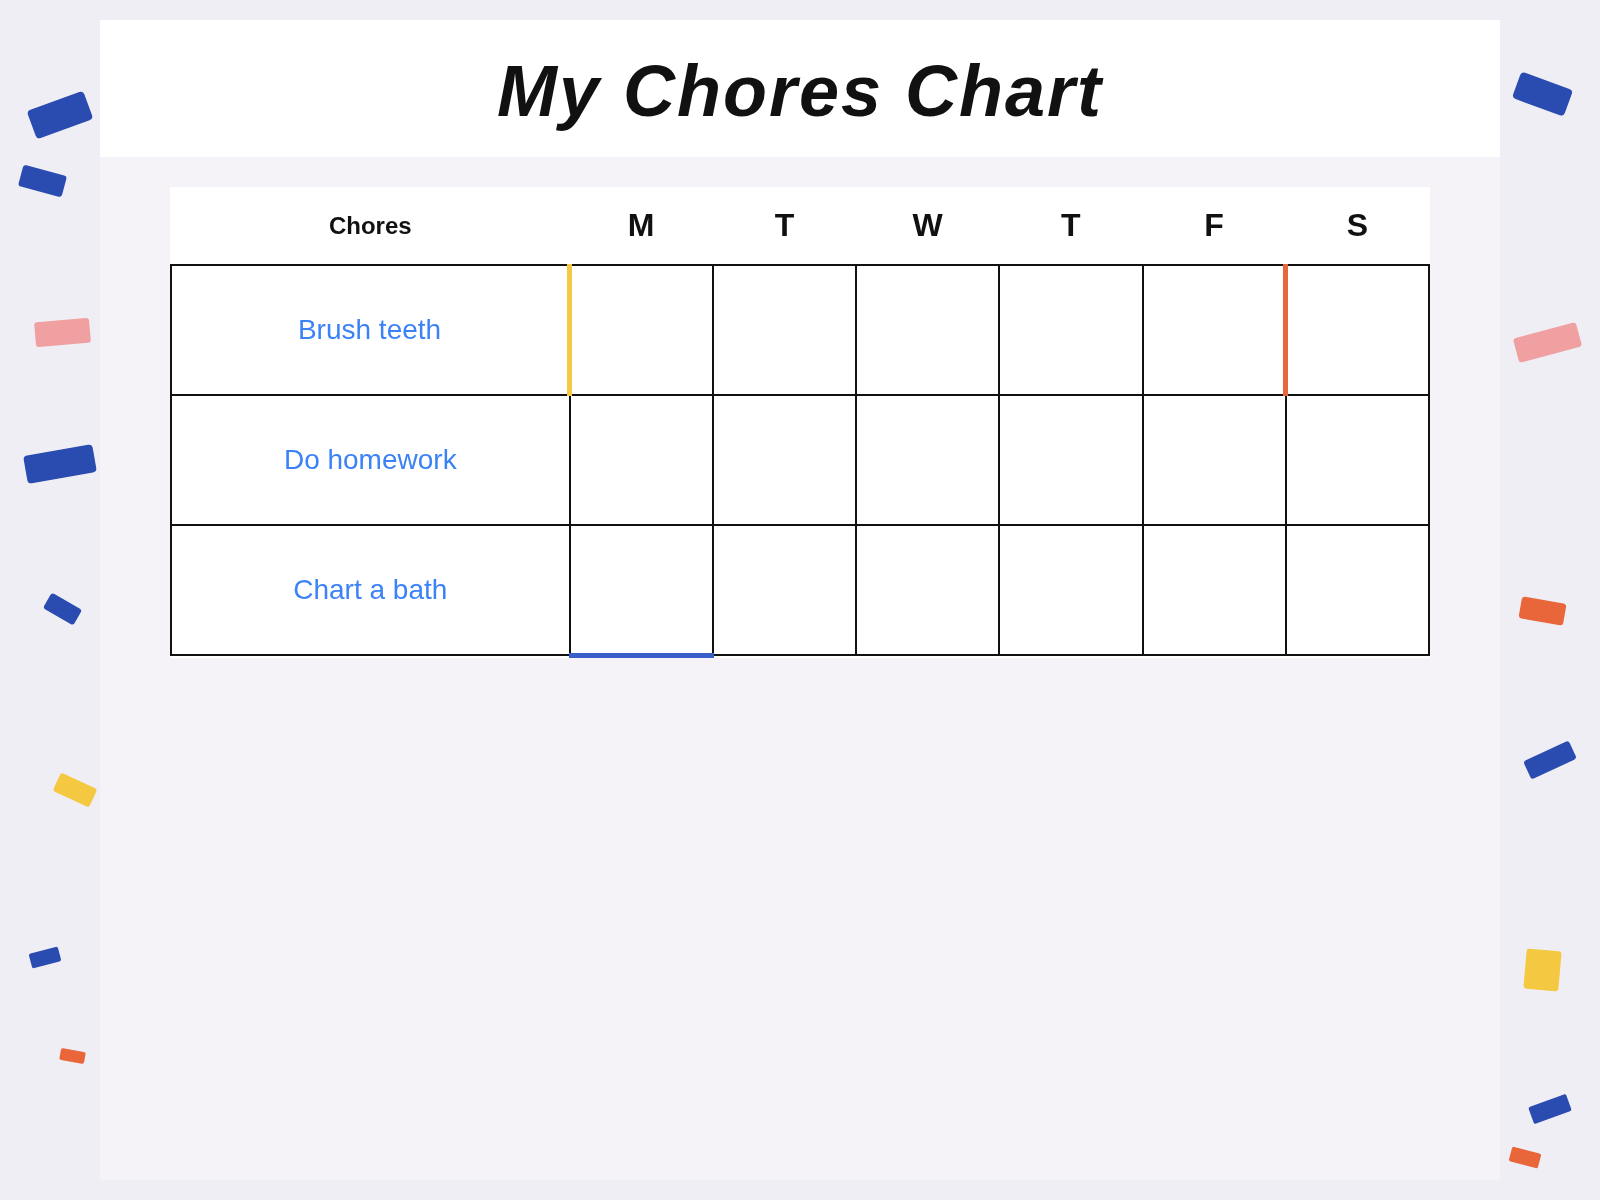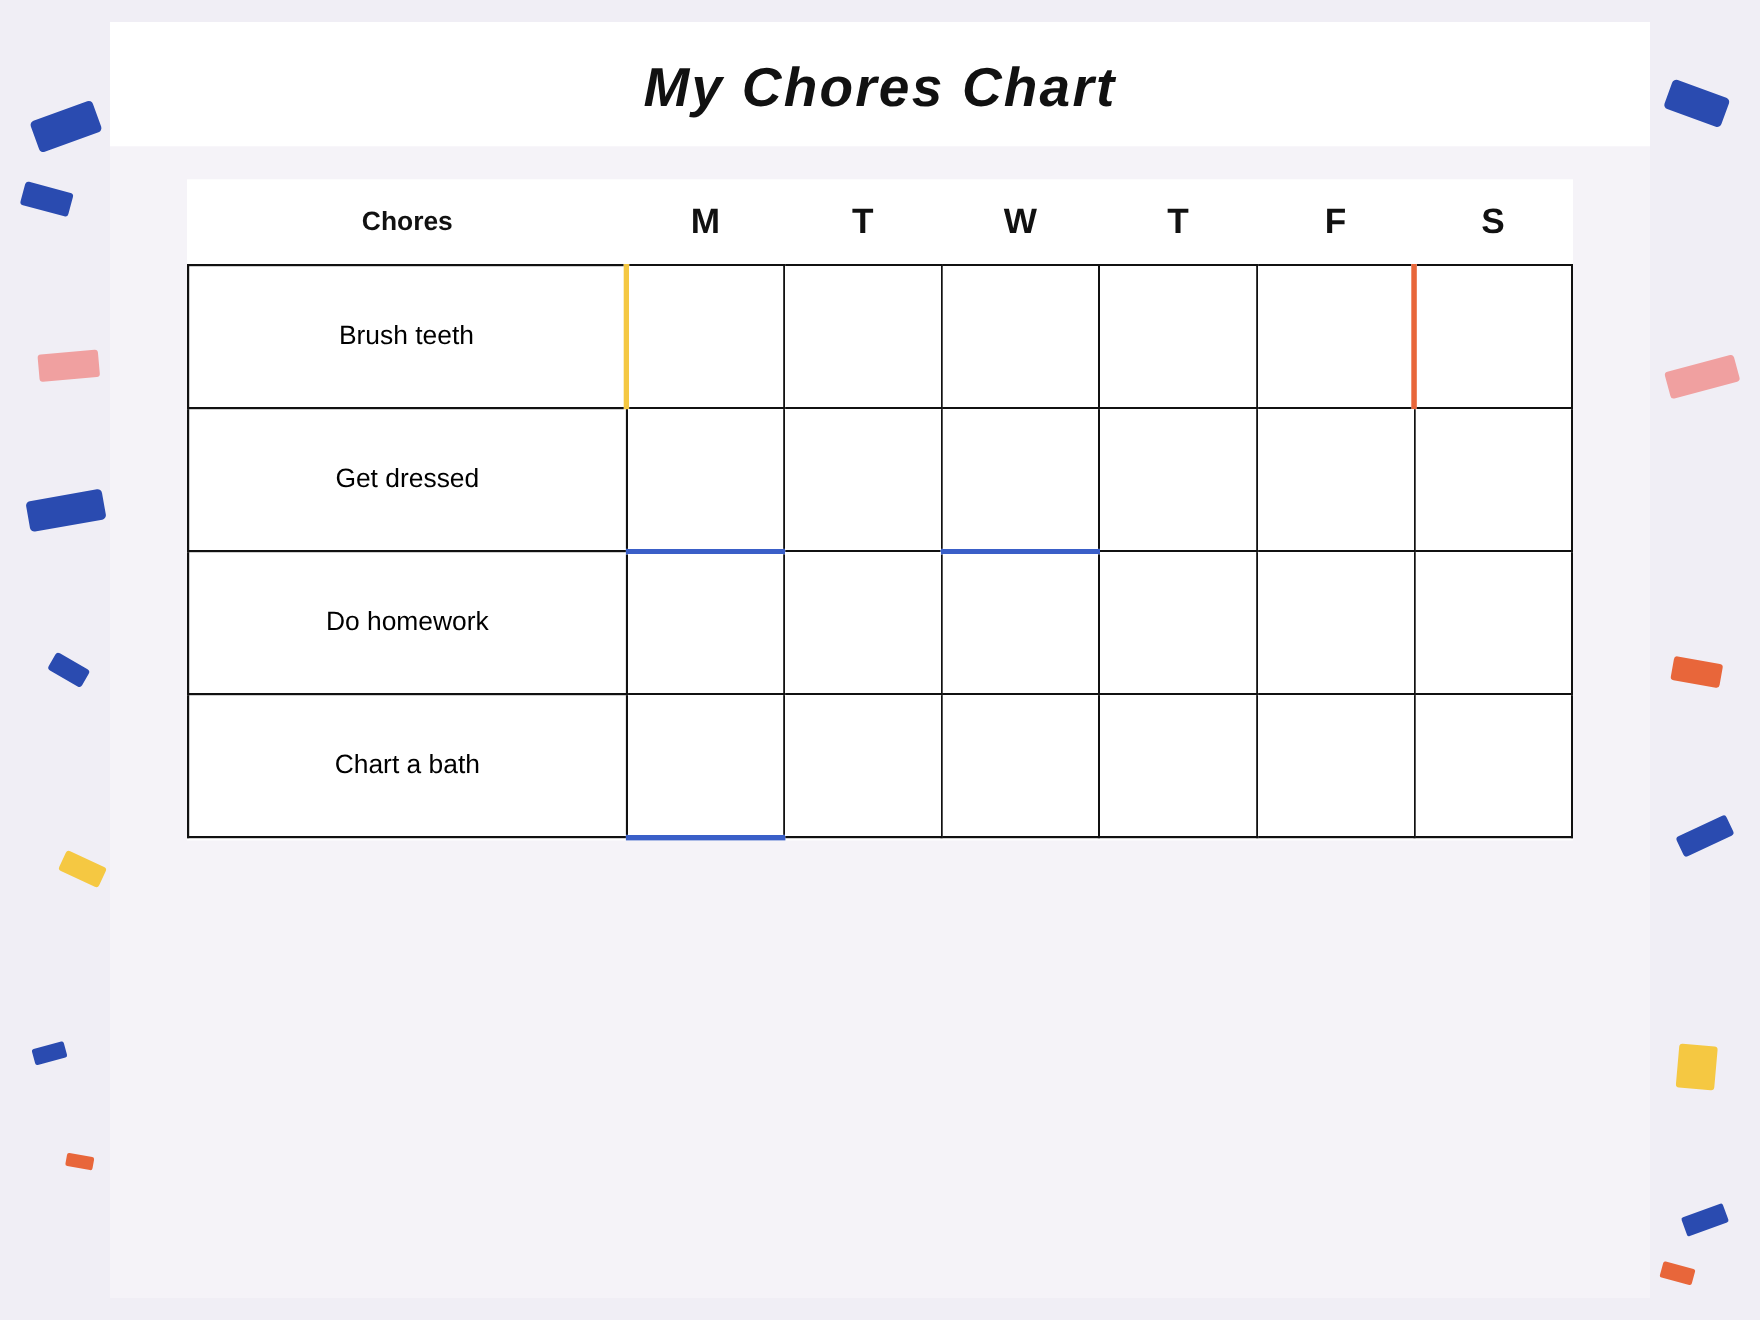--- a/index.html
+++ b/index.html
@@ -34,21 +34,21 @@
 
     .title-bar {
       width: 100%;
       background: white;
       text-align: center;
       padding: 30px 0 25px 0;
       margin-bottom: 10px;
     }
 
     .title-text {
-      font-size: 50px;
+      font-size: 72px;
       font-weight: 900;
       font-family: 'Arial Black', 'Impact', sans-serif;
       color: #111;
       letter-spacing: 2px;
       font-style: italic;
       text-align: center;
     }
 
     .chart-container {
       width: 90%;
@@ -78,23 +78,23 @@
     }
 
     tbody td {
       border: 2px solid #111;
       height: 130px;
       vertical-align: middle;
     }
 
     tbody td.chore-name {
       text-align: center;
-      font-size: 24px;
+      font-size: 28px;
       font-weight: normal;
-      color: #000000;
+      color: #3b82f6;
       padding: 10px 20px;
       width: 320px;
       background: white;
     }
 
     tbody td.day-cell {
       width: 115px;
       background: white;
       position: relative;
     }
@@ -151,29 +151,20 @@
         <tr>
           <td class="chore-name">Brush teeth</td>
           <td class="day-cell accent-yellow-left"></td>
           <td class="day-cell"></td>
           <td class="day-cell"></td>
           <td class="day-cell"></td>
           <td class="day-cell accent-orange-right"></td>
           <td class="day-cell"></td>
         </tr>
 
-        <tr>
-          <td class="chore-name">Get dressed</td>
-          <td class="day-cell accent-blue-bottom"></td>
-          <td class="day-cell"></td>
-          <td class="day-cell accent-blue-bottom"></td>
-          <td class="day-cell"></td>
-          <td class="day-cell"></td>
-          <td class="day-cell"></td>
-        </tr>
 
 
 
         <tr>
           <td class="chore-name">Do homework</td>
           <td class="day-cell"></td>
           <td class="day-cell"></td>
           <td class="day-cell"></td>
           <td class="day-cell"></td>
           <td class="day-cell"></td>

